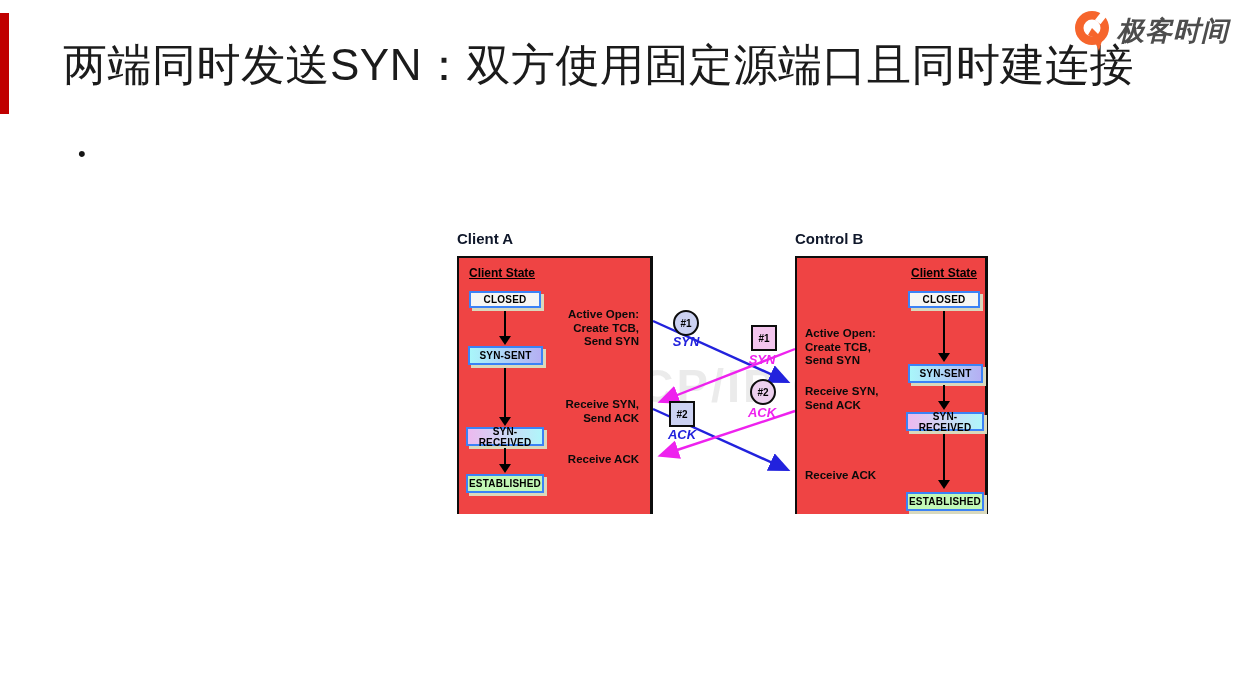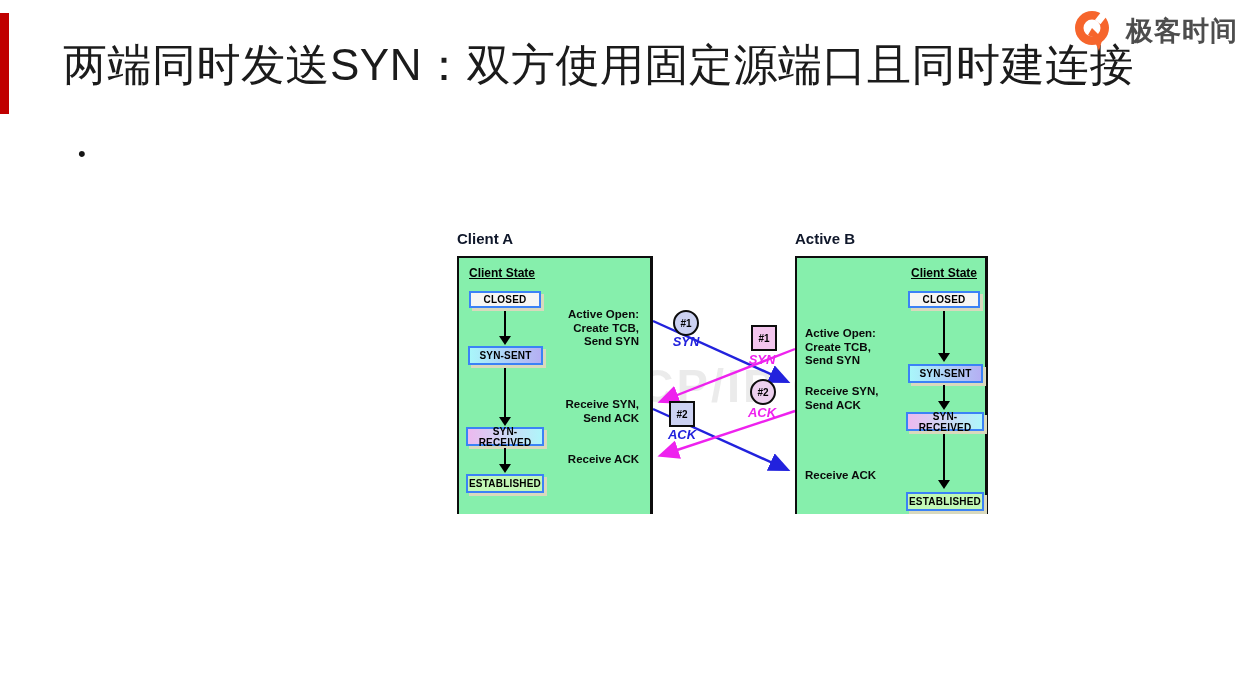--- a/index.html
+++ b/index.html
@@ -6,38 +6,38 @@
   body { font-family:"Liberation Sans","DejaVu Sans",sans-serif; background:#fff; }
   .slide { position:relative; width:1258px; height:514px; background:#ffffff; overflow:hidden; }
 
   .accent-bar { position:absolute; left:0; top:13px; width:9px; height:101px; background:#c00000; }
 
   .slide-title { position:absolute; left:63px; top:36px; width:1100px;
     font-size:44px; font-weight:400; color:#1b1b1b; letter-spacing:0.5px; white-space:nowrap; }
 
   .logo { position:absolute; left:1072px; top:9px; display:flex; align-items:center; }
   .logo-icon { width:40px; height:44px; }
-  .logo-text { font-size:27px; font-weight:bold; color:#4d4d4d; margin-left:14px; letter-spacing:1px; }
+  .logo-text { font-size:27px; font-weight:bold; color:#4d4d4d; margin-left:5px; letter-spacing:1px;font-style:italic; }
 
   .bullet-para { position:absolute; left:78px; top:130px; width:1110px;
     font-size:24px; color:#151515; line-height:48px; }
   .bullet-line { position:relative; padding-left:24px; white-space:nowrap; }
   .bullet-dot { position:absolute; left:0; top:0; font-size:22px; }
 
   
   .diagram { position:absolute; left:440px; top:230px; width:560px; height:302px; font-family:"Liberation Sans","DejaVu Sans",sans-serif; }
 
   .watermark { position:absolute; left:25px; top:128px; width:510px; text-align:center;
     font-size:47px; font-weight:bold; color:rgba(110,110,110,0.14); letter-spacing:3px; white-space:nowrap; }
 
   .client-title { position:absolute; top:0; text-align:left; font-size:15px; font-weight:bold; color:#0f172a; }
   .client-title.a { left:17px; width:196px; }
   .client-title.b { left:355px; width:193px; }
 
-  .client-box { position:absolute; top:26px; height:265px; background:#86efac;
+  .client-box { position:absolute; top:26px; height:265px; background:#ef4444;
     border:2px solid #0d0d0d; border-right-width:3px; border-bottom-width:5px; }
   .client-box.a { left:17px; width:196px; }
   .client-box.b { left:355px; width:193px; }
 
   .state-header { position:absolute; top:8px; font-size:12px; font-weight:bold; color:#000; text-decoration:underline; }
   .client-box.a .state-header { left:10px; }
   .client-box.b .state-header { right:8px; }
 
   .state-box { position:absolute; border:2px solid #3b82f6; text-align:center;
     font-size:10px; font-weight:bold; color:#000; letter-spacing:0.2px;
@@ -121,21 +121,21 @@
           <path d="M0,0 L9,4 L0,8 Z" fill="#ee22ee"></path>
         </marker>
       </defs>
       <line x1="213" y1="91" x2="346" y2="151" stroke="#2222dd" stroke-width="2.4" marker-end="url(#arrBlue)"></line>
       <line x1="355" y1="119" x2="222" y2="171" stroke="#ee22ee" stroke-width="2.4" marker-end="url(#arrMag)"></line>
       <line x1="213" y1="179" x2="346" y2="239" stroke="#2222dd" stroke-width="2.4" marker-end="url(#arrBlue)"></line>
       <line x1="355" y1="181" x2="222" y2="225" stroke="#ee22ee" stroke-width="2.4" marker-end="url(#arrMag)"></line>
     </svg>
 
     <div class="client-title a">Client A</div>
-    <div class="client-title b">Active B</div>
+    <div class="client-title b">Control B</div>
 
     <div class="client-box a">
       <div class="state-header">Client State</div>
 
       <div class="state-box st-closed a-closed">CLOSED</div>
       <div class="varrow" style="left:40px; top:53px; height:34px;">
         <div class="shaft"></div>
           <div class="head"></div>
       </div>
       <div class="state-box st-synsent a-synsent">SYN-SENT</div>

